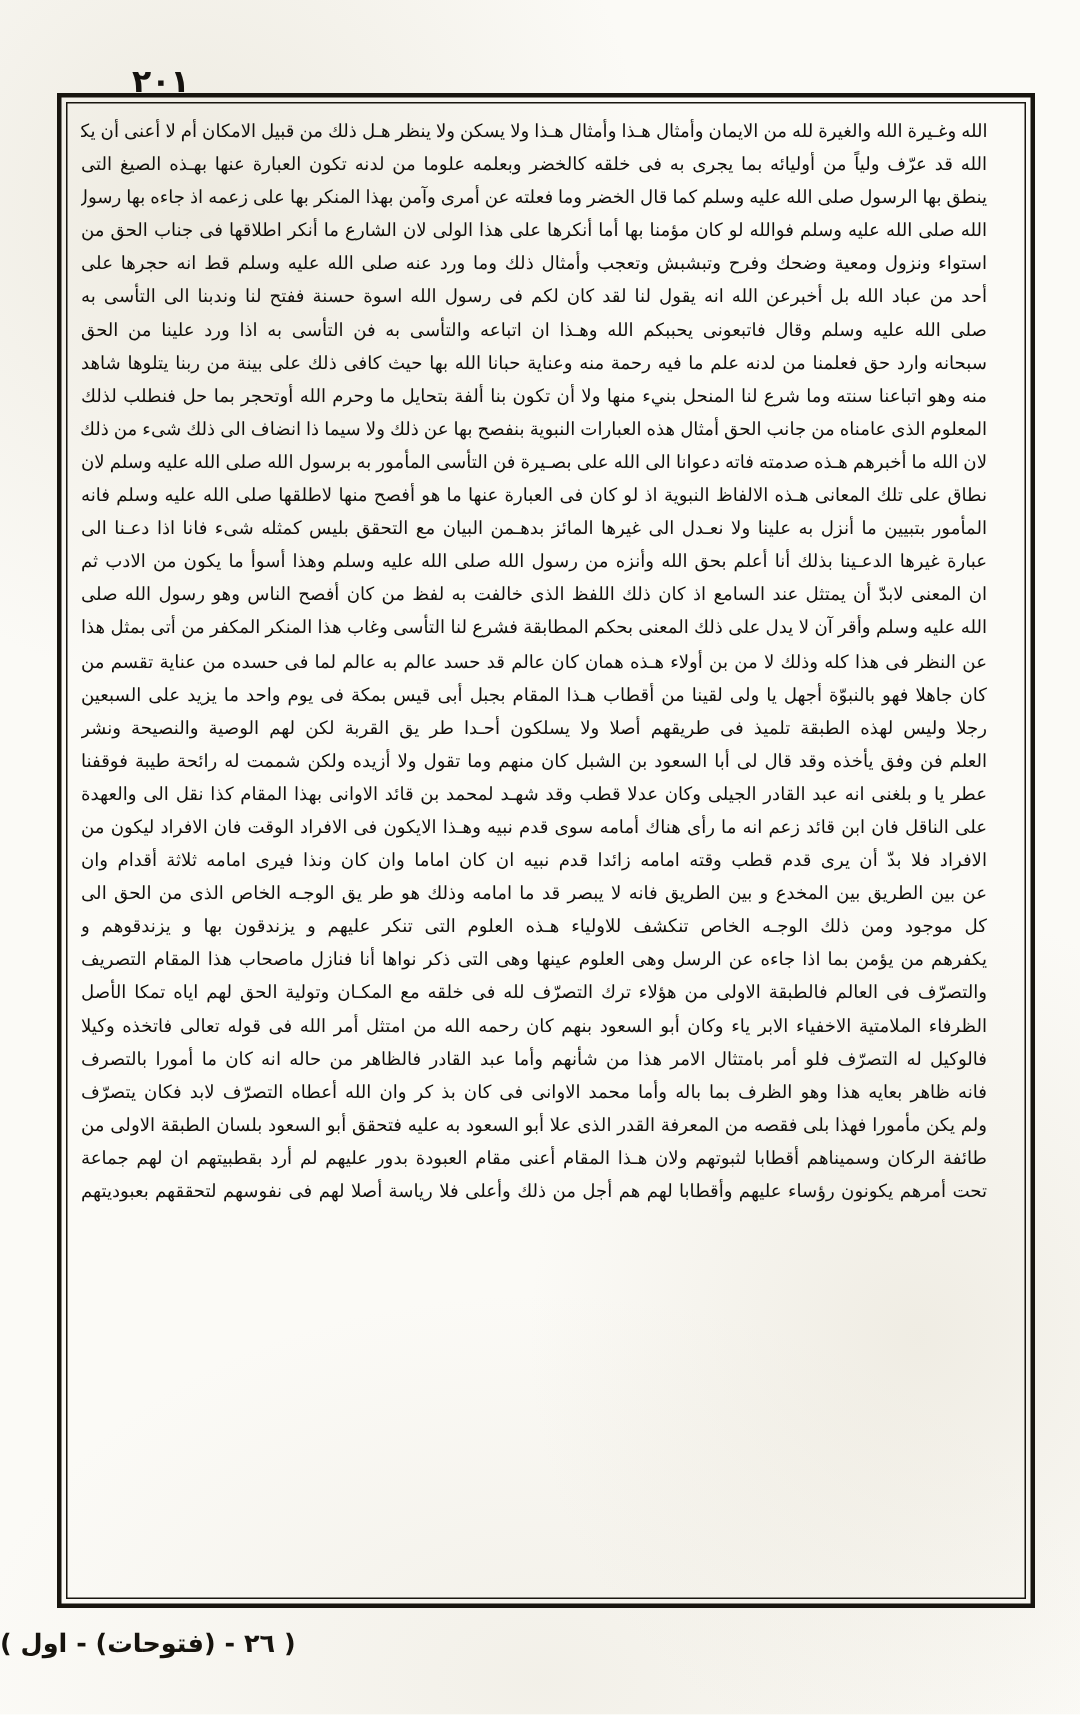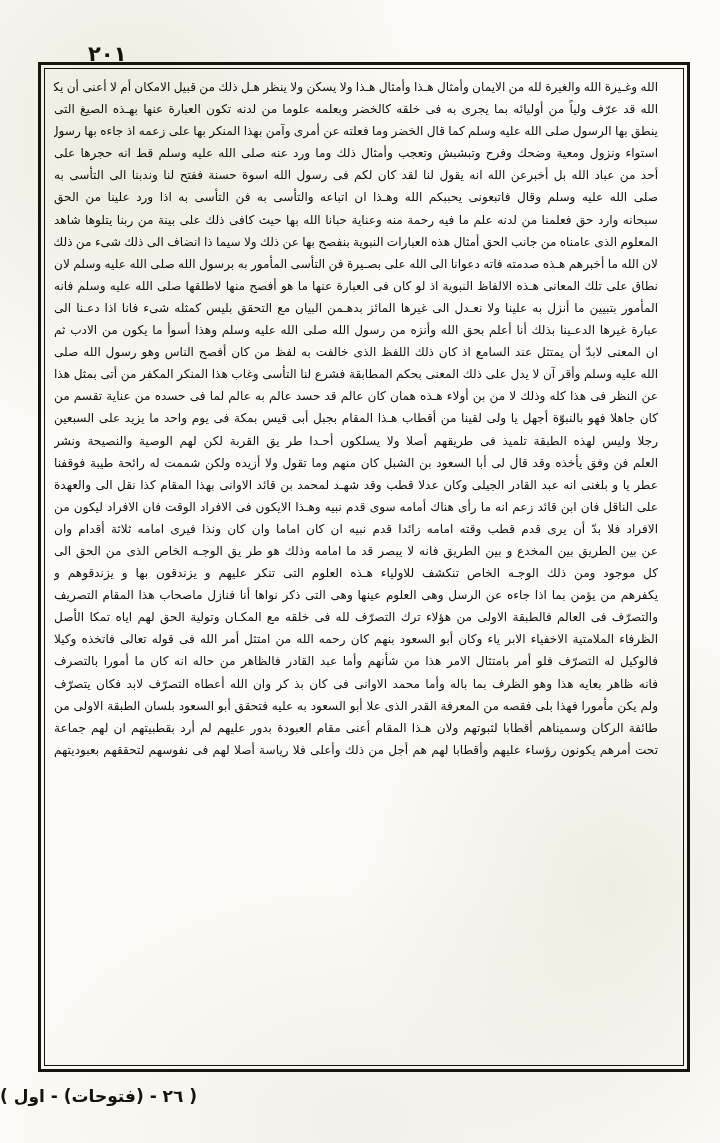--- a/index.html
+++ b/index.html
@@ -103,24 +103,26 @@
 <div class="page">
 
   <div class="page-number">٢٠١</div>
 
   <div class="text-frame">
     <div class="text-frame-inner">
       <div class="body-text">
           <span class="ln">الله وغـيرة الله والغيرة لله من الايمان وأمثال هـذا وأمثال هـذا ولا يسكن ولا ينظر هـل ذلك من قبيل الامكان أم لا أعنى أن يكون</span>
           <span class="ln">الله قد عرّف ولياً من أوليائه بما يجرى به فى خلقه كالخضر وبعلمه علوما من لدنه تكون العبارة عنها بهـذه الصيغ التى</span>
           <span class="ln">ينطق بها الرسول صلى الله عليه وسلم كما قال الخضر وما فعلته عن أمرى وآمن بهذا المنكر بها على زعمه اذ جاءه بها رسول</span>
+          <span class="ln">الله صلى الله عليه وسلم فوالله لو كان مؤمنا بها أما أنكرها على هذا الولى لان الشارع ما أنكر اطلاقها فى جناب الحق من</span>
           <span class="ln">استواء ونزول ومعية وضحك وفرح وتبشبش وتعجب وأمثال ذلك وما ورد عنه صلى الله عليه وسلم قط انه حجرها على</span>
           <span class="ln">أحد من عباد الله بل أخبرعن الله انه يقول لنا لقد كان لكم فى رسول الله اسوة حسنة ففتح لنا وندبنا الى التأسى به</span>
           <span class="ln">صلى الله عليه وسلم وقال فاتبعونى يحببكم الله وهـذا ان اتباعه والتأسى به فن التأسى به اذا ورد علينا من الحق</span>
           <span class="ln">سبحانه وارد حق فعلمنا من لدنه علم ما فيه رحمة منه وعناية حبانا الله بها حيث كافى ذلك على بينة من ربنا يتلوها شاهد</span>
+          <span class="ln">منه وهو اتباعنا سنته وما شرع لنا المنحل بنيء منها ولا أن تكون بنا ألفة بتحايل ما وحرم الله أوتحجر بما حل فنطلب لذلك</span>
           <span class="ln">المعلوم الذى عامناه من جانب الحق أمثال هذه العبارات النبوية بنفصح بها عن ذلك ولا سيما ذا انضاف الى ذلك شىء من ذلك</span>
           <span class="ln">لان الله ما أخبرهم هـذه صدمته فاته دعوانا الى الله على بصـيرة فن التأسى المأمور به برسول الله صلى الله عليه وسلم لان</span>
           <span class="ln">نطاق على تلك المعانى هـذه الالفاظ النبوية اذ لو كان فى العبارة عنها ما هو أفصح منها لاطلقها صلى الله عليه وسلم فانه</span>
           <span class="ln">المأمور بتبيين ما أنزل به علينا ولا نعـدل الى غيرها المائز بدهـمن البيان مع التحقق بليس كمثله شىء فانا اذا دعـنا الى</span>
           <span class="ln">عبارة غيرها الدعـينا بذلك أنا أعلم بحق الله وأنزه من رسول الله صلى الله عليه وسلم وهذا أسوأ ما يكون من الادب ثم</span>
           <span class="ln">ان المعنى لابدّ أن يمتثل عند السامع اذ كان ذلك اللفظ الذى خالفت به لفظ من كان أفصح الناس وهو رسول الله صلى</span>
           <span class="ln">الله عليه وسلم وأقر آن لا يدل على ذلك المعنى بحكم المطابقة فشرع لنا التأسى وغاب هذا المنكر المكفر من أتى بمثل هذا</span>
           <span class="ln">عن النظر فى هذا كله وذلك لا من بن أولاء هـذه همان كان عالم قد حسد عالم به عالم لما فى حسده من عناية تقسم من</span>
           <span class="ln">كان جاهلا فهو بالنبوّة أجهل يا ولى لقينا من أقطاب هـذا المقام بجبل أبى قيس بمكة فى يوم واحد ما يزيد على السبعين</span>
           <span class="ln">رجلا وليس لهذه الطبقة تلميذ فى طريقهم أصلا ولا يسلكون أحـدا طر يق القربة لكن لهم الوصية والنصيحة ونشر</span>

